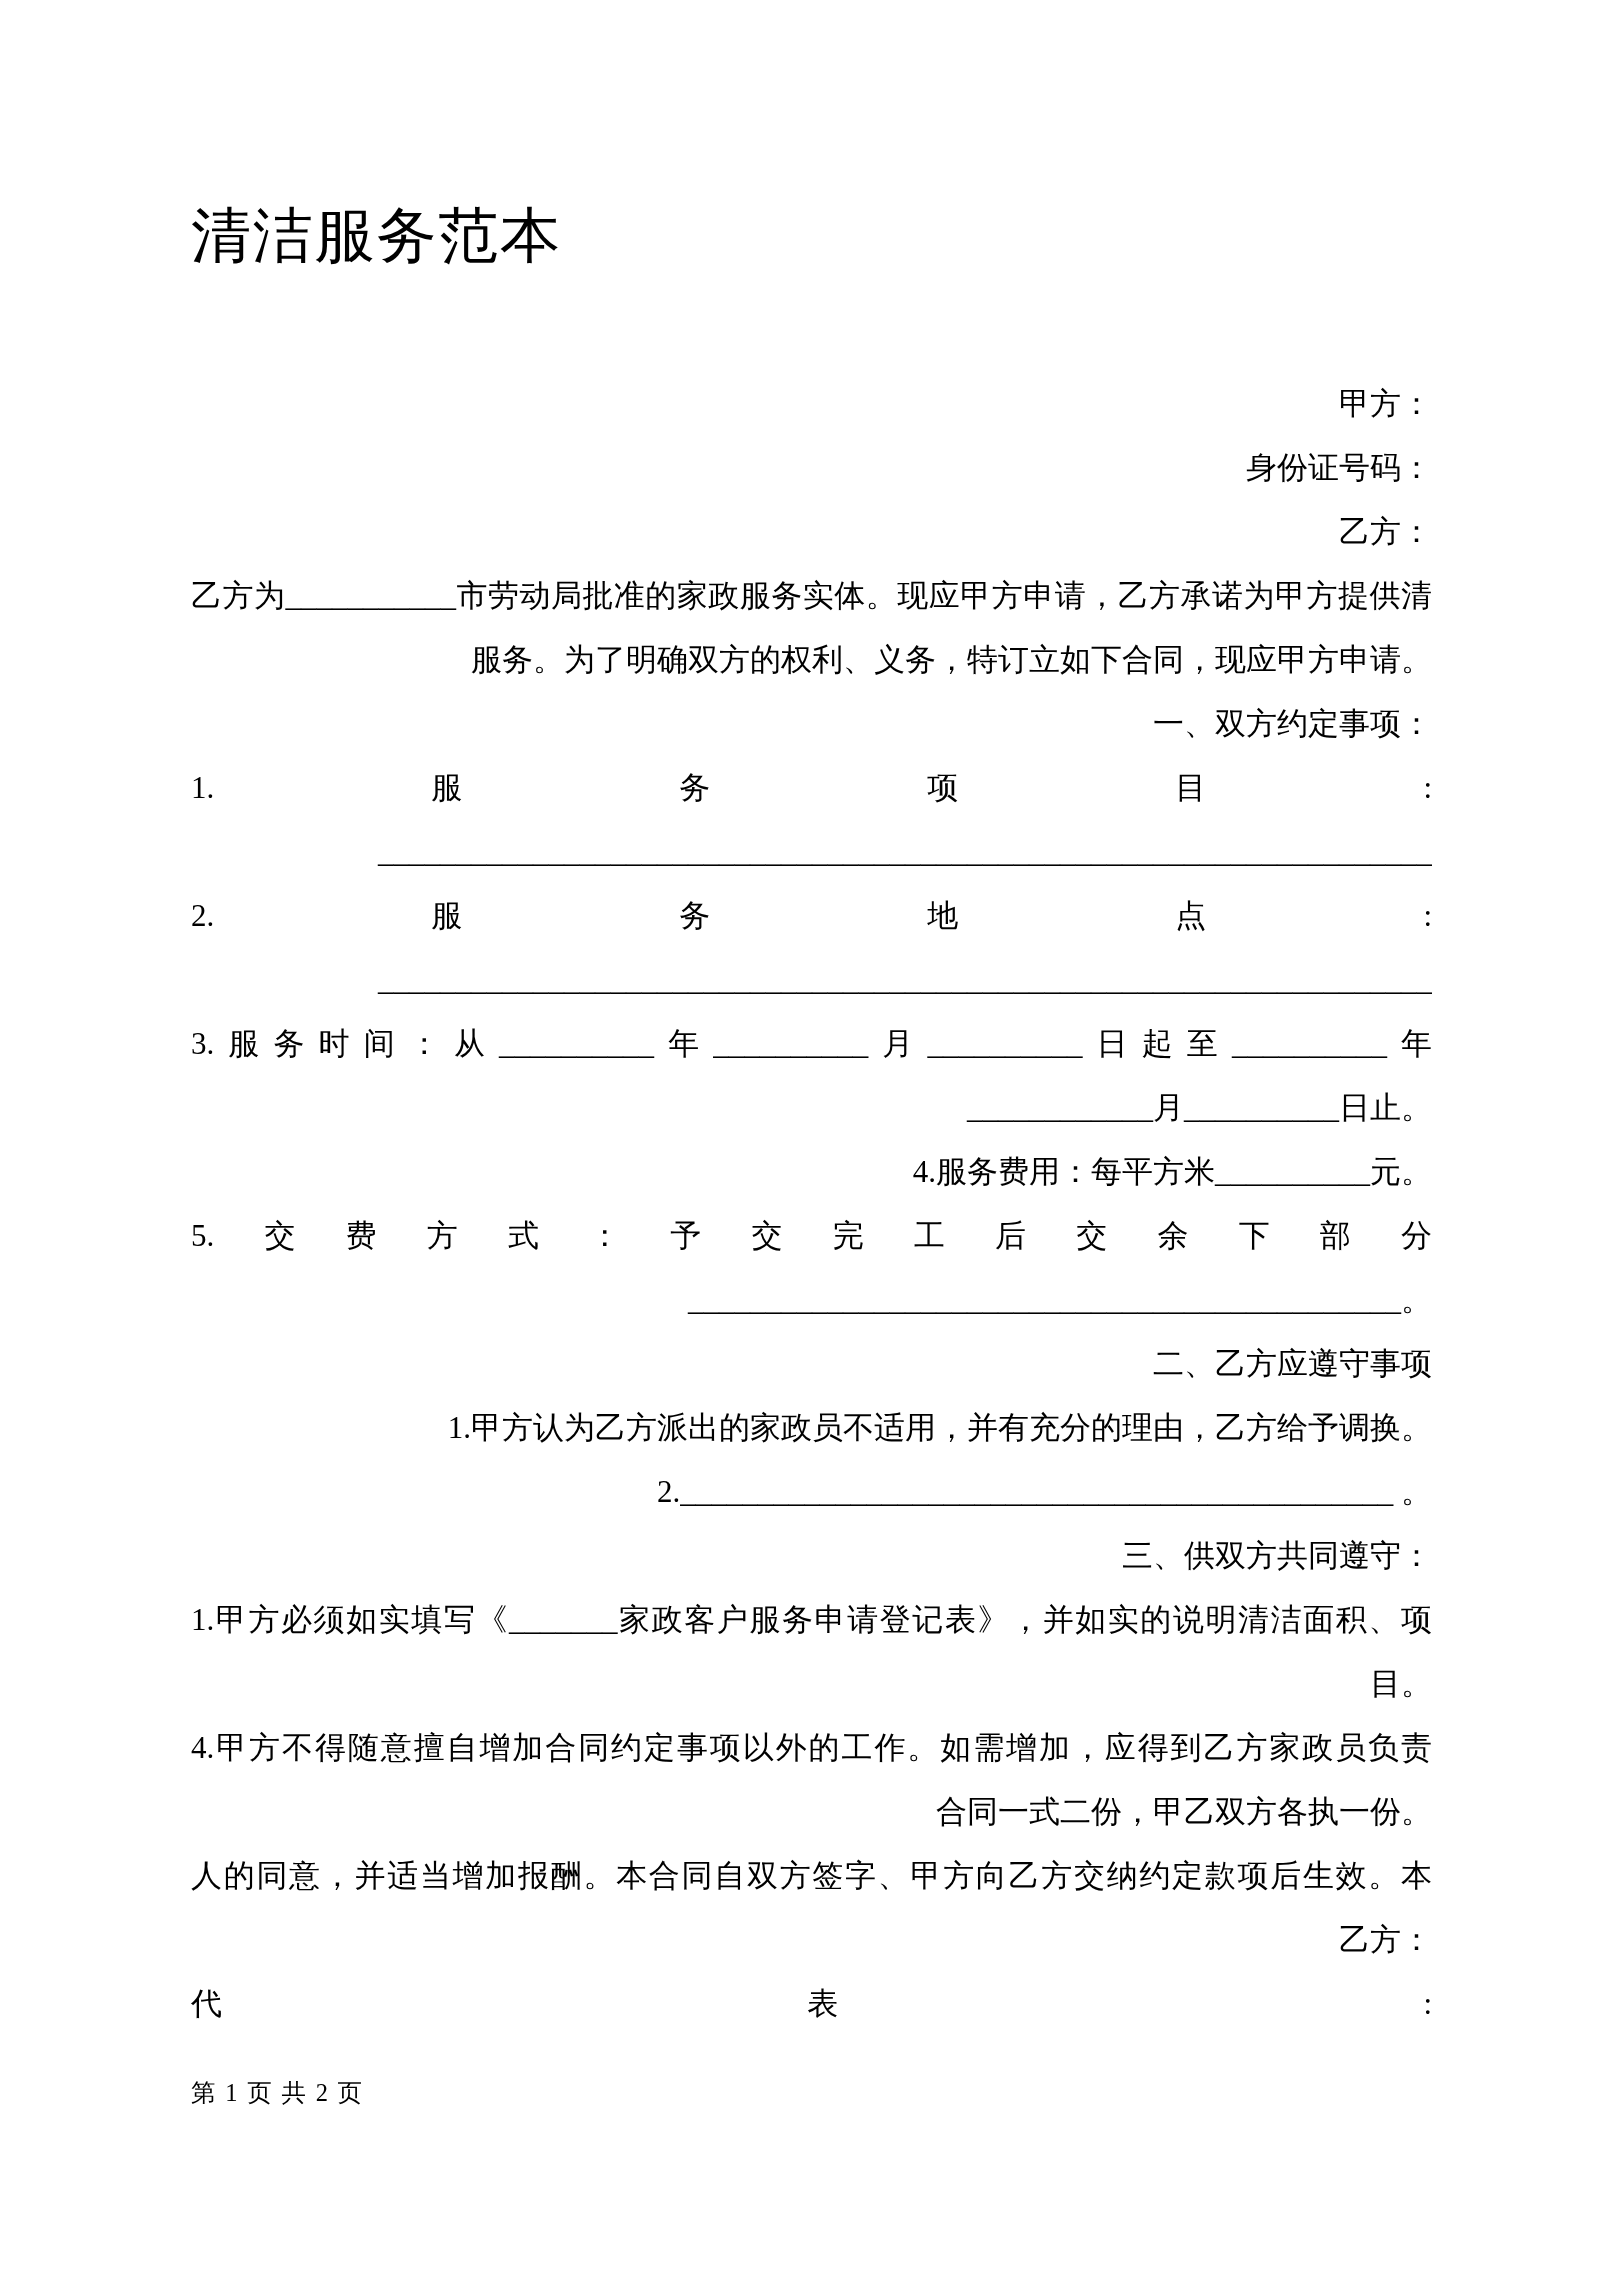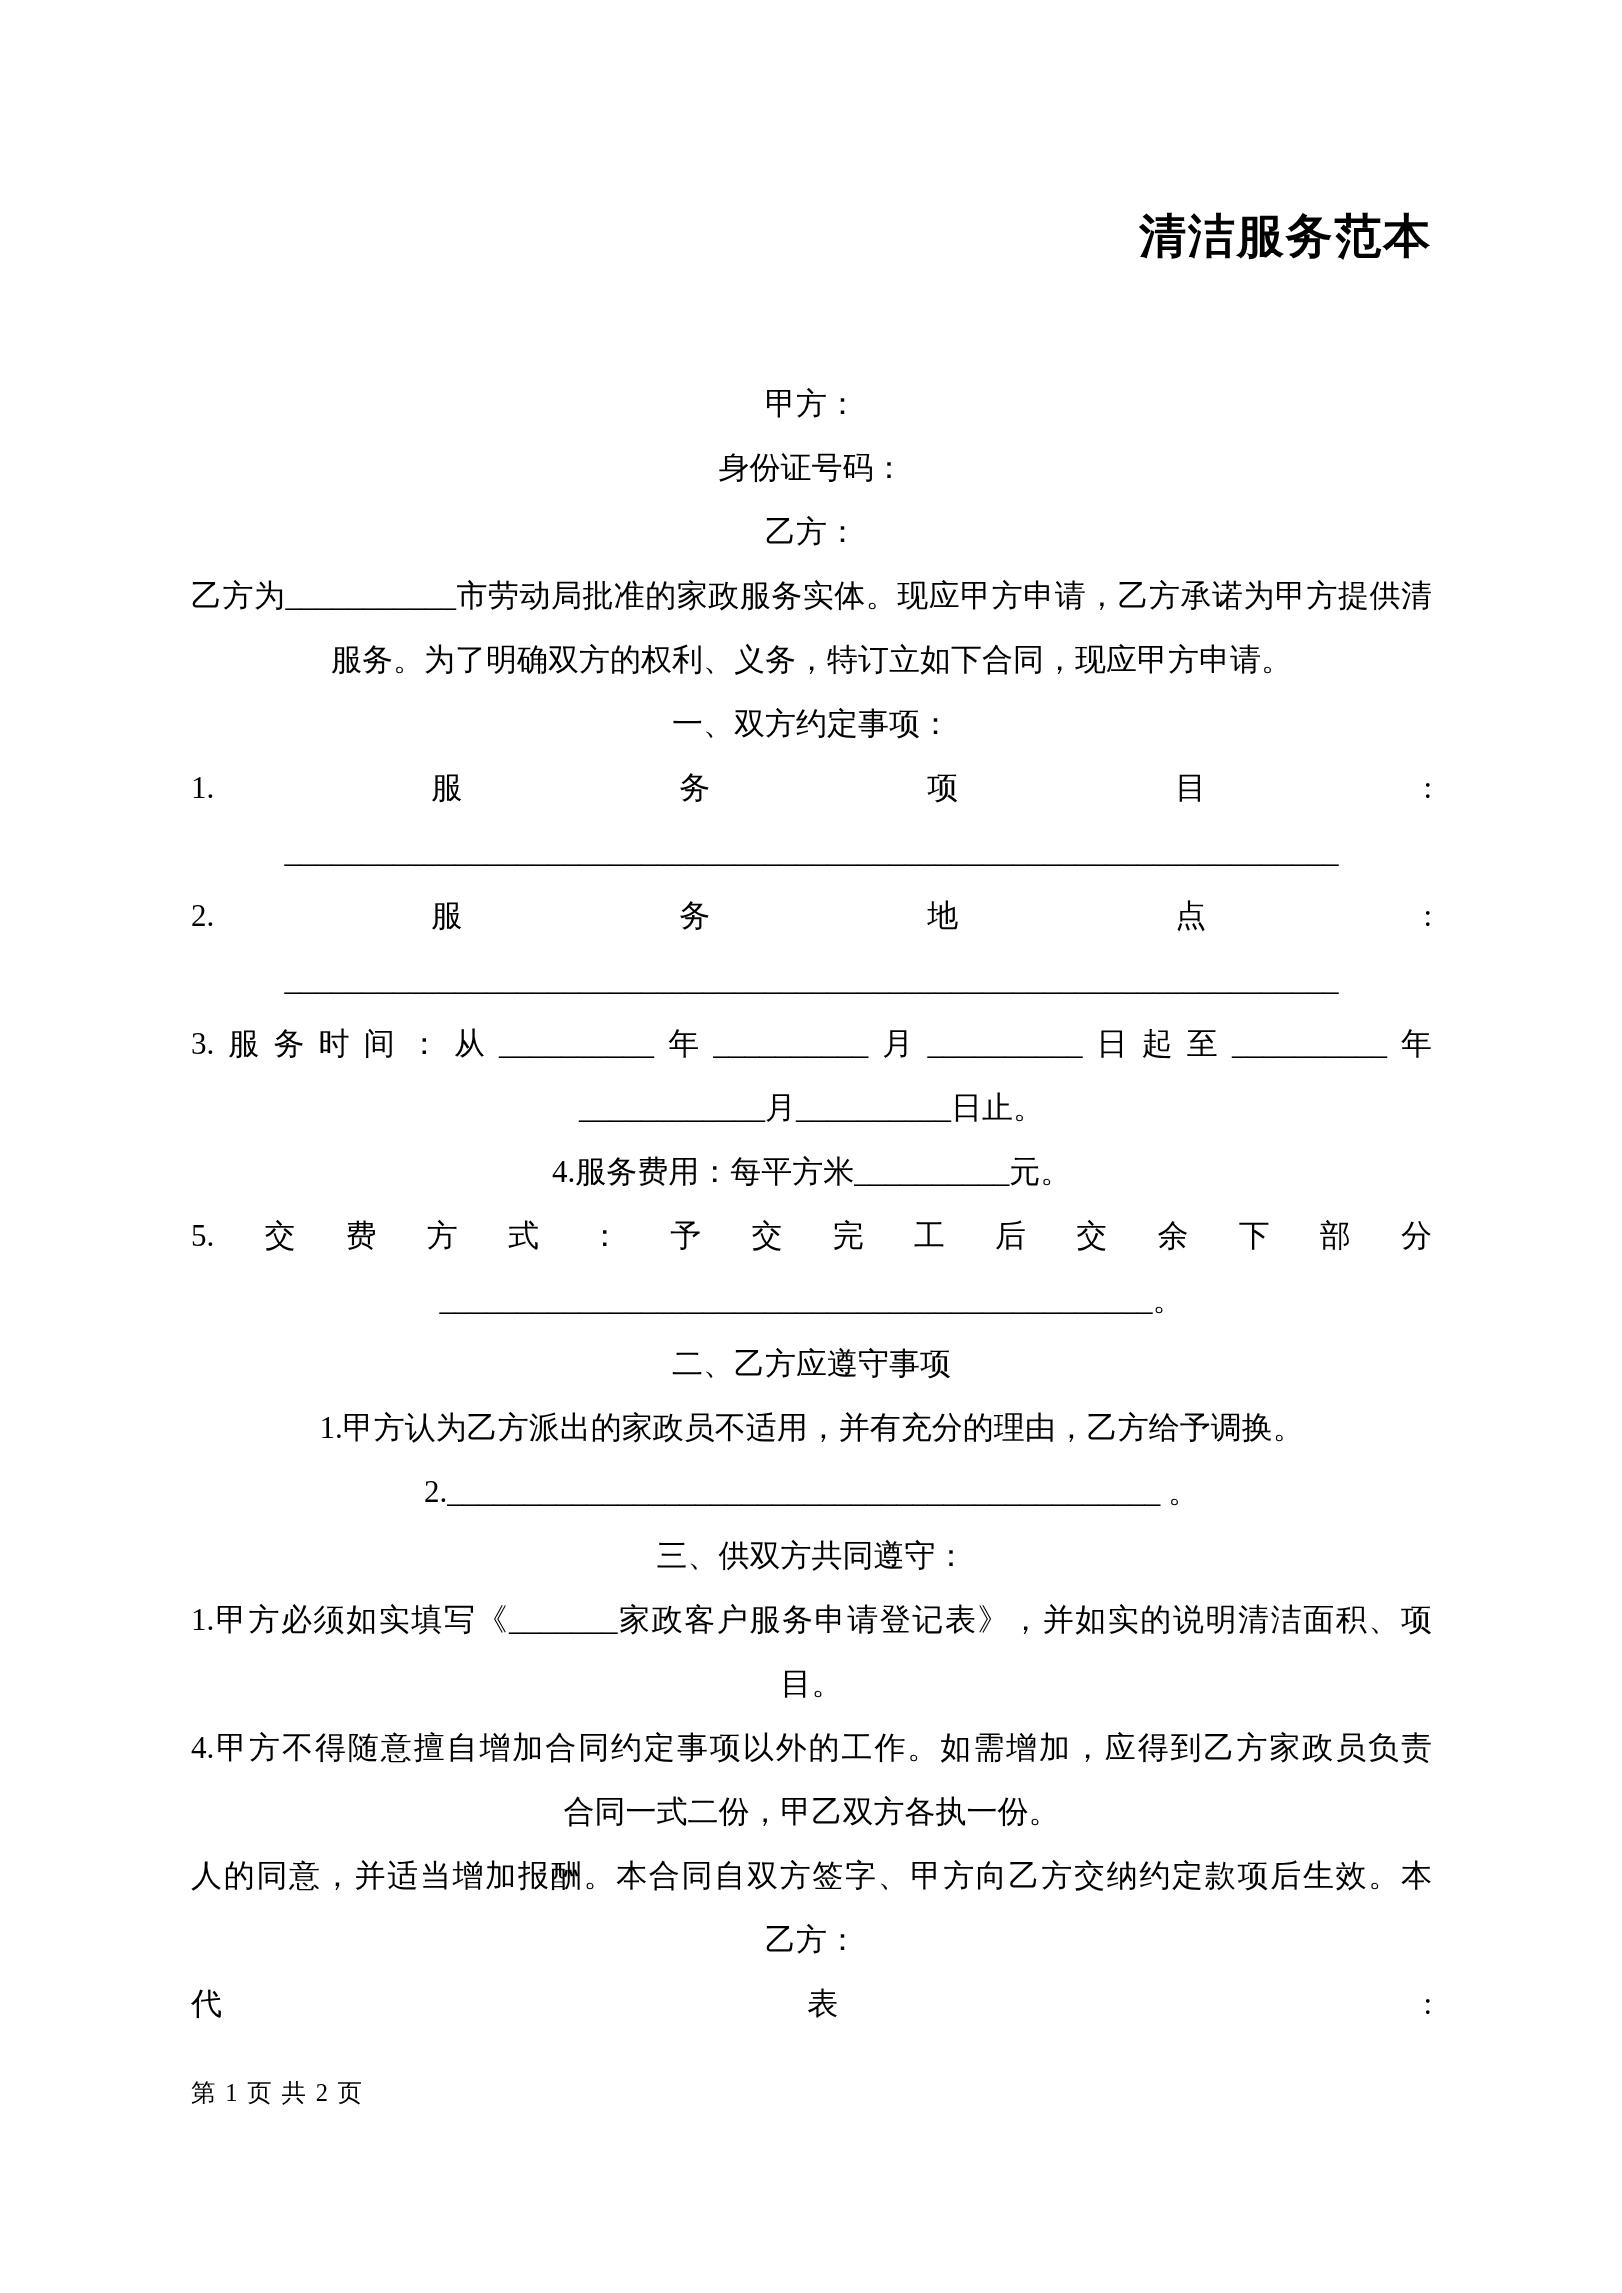--- a/index.html
+++ b/index.html
@@ -13,36 +13,36 @@
     height: 2294px;
     margin: 0 auto;
     background: #ffffff;
     color: #000000;
     box-sizing: border-box;
     padding: 186px 191px 0 191px;
     font-family: "Liberation Serif", "DejaVu Serif", serif;
     overflow: hidden;
   }
   .doc-title {
-    font-size: 47px;
-    font-weight: 700;
-    text-align: right;
+    font-size: 60px;
+    font-weight: 400;
+    text-align: left;
     height: 100px;
     line-height: 100px;
     letter-spacing: 1.8px;
   }
   .body-lines {
     margin-top: 86px;
   }
   .line {
     font-size: 31px;
     height: 64px;
     line-height: 64px;
     overflow: hidden;
-    text-align: center;
+    text-align: right;
   }
   
   .line.just {
     text-align: justify;
     text-align-last: justify;
   }
   .footer {
     margin-top: 29px;
     font-size: 24.5px;
     height: 55px;

